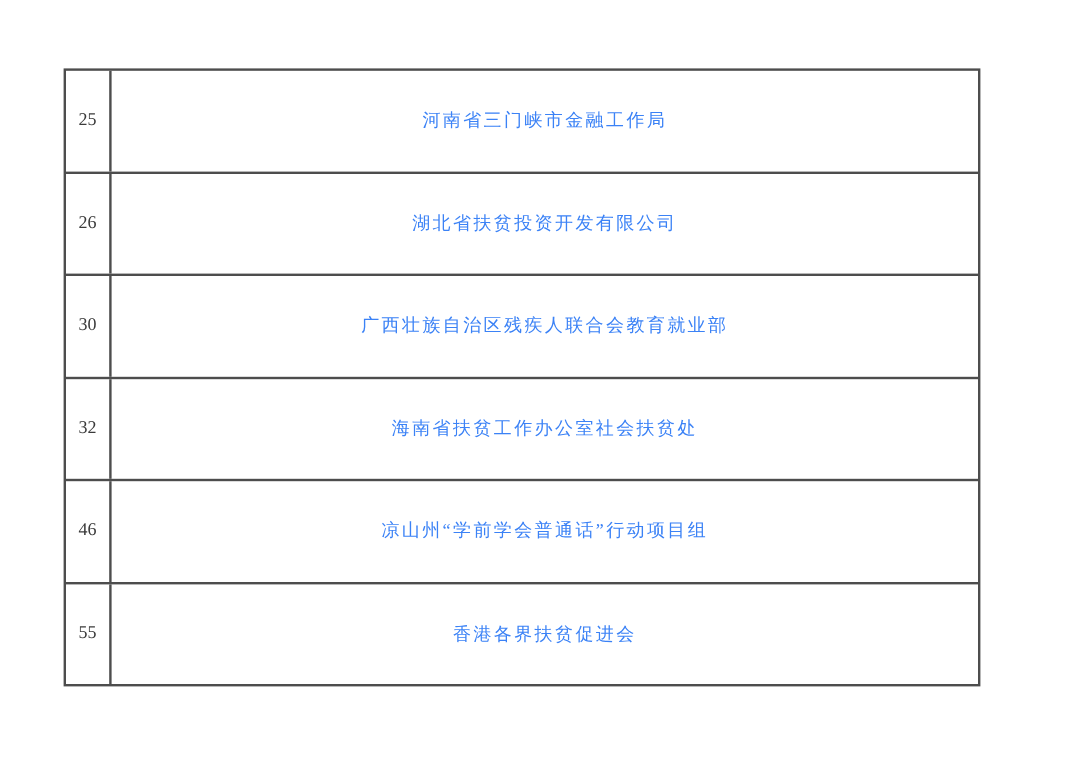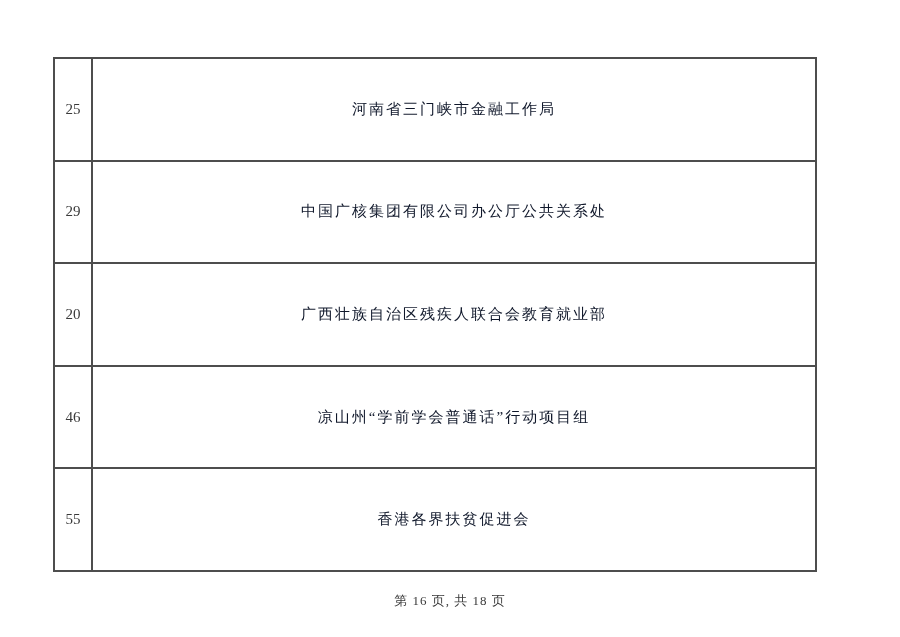--- a/index.html
+++ b/index.html
@@ -52,21 +52,21 @@
     font-size: 15px;
     color: #3a3a3a;
   }
   .cell-name {
     flex: 1 1 auto;
     display: flex;
     align-items: center;
     justify-content: center;
     font-size: 15px;
     letter-spacing: 2px;
-    color: #0f172a;
+    color: #3b82f6;
     white-space: nowrap;
   }
   .page-footer {
     position: absolute;
     left: 0;
     right: 0;
     top: 592px;
     text-align: center;
     font-size: 13px;
     letter-spacing: 1px;
@@ -77,43 +77,46 @@
 <body>
 
 <div class="doc-page">
 
   <div class="org-table">
     <div class="org-row">
       <div class="cell-num">25</div>
       <div class="cell-name">河南省三门峡市金融工作局</div>
     </div>
 
+    <div class="org-row">
+      <div class="cell-num">26</div>
+      <div class="cell-name">湖北省扶贫投资开发有限公司</div>
+    </div>
+
 
 
 
     <div class="org-row">
-      <div class="cell-num">29</div>
-      <div class="cell-name">中国广核集团有限公司办公厅公共关系处</div>
-    </div>
-
-    <div class="org-row">
-      <div class="cell-num">20</div>
+      <div class="cell-num">30</div>
       <div class="cell-name">广西壮族自治区残疾人联合会教育就业部</div>
     </div>
 
 
+    <div class="org-row">
+      <div class="cell-num">32</div>
+      <div class="cell-name">海南省扶贫工作办公室社会扶贫处</div>
+    </div>
 
 
     <div class="org-row">
       <div class="cell-num">46</div>
       <div class="cell-name">凉山州“学前学会普通话”行动项目组</div>
     </div>
 
     <div class="org-row">
       <div class="cell-num">55</div>
       <div class="cell-name">香港各界扶贫促进会</div>
     </div>
 
   </div>
 
-  <div class="page-footer">第 16 页, 共 18 页</div>
 
 </div>
 
 </body></html>

